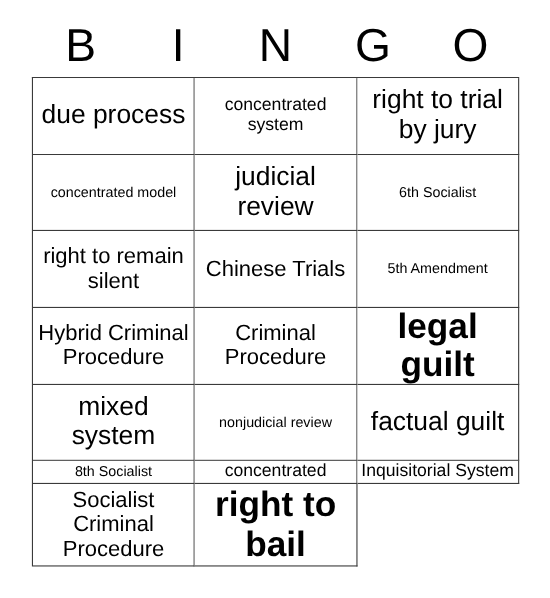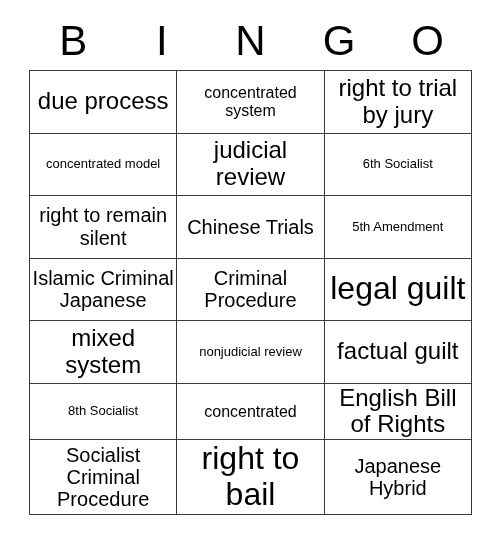--- a/index.html
+++ b/index.html
@@ -75,21 +75,21 @@
     width: 100%;
     line-height: 1.12;
     word-wrap: break-word;
   }
 
   
   .fs-xs  .cell-text { font-size: 13px; }
   .fs-s   .cell-text { font-size: 16px; }
   .fs-m   .cell-text { font-size: 20px; }
   .fs-l   .cell-text { font-size: 24px; }
-  .fs-xl  .cell-text { font-size: 32px; }
+  .fs-xl  .cell-text { font-size: 32px; font-weight: bold; }
 </style>
 </head>
 <body>
 
 <div id="bingo-card">
 
   <div id="bingo-header">
     <div class="header-letter">B</div>
     <div class="header-letter">I</div>
     <div class="header-letter">N</div>
@@ -122,21 +122,21 @@
         <span class="cell-text">right to remain silent</span>
       </div>
     <div class="bingo-cell fs-m">
         <span class="cell-text">Chinese Trials</span>
       </div>
 
     <div class="bingo-cell fs-xs">
         <span class="cell-text">5th Amendment</span>
       </div>
     <div class="bingo-cell fs-m">
-        <span class="cell-text">Islamic Criminal Japanese</span>
+        <span class="cell-text">Hybrid Criminal Procedure</span>
       </div>
     <div class="bingo-cell fs-m">
         <span class="cell-text">Criminal Procedure</span>
       </div>
     <div class="bingo-cell fs-xl">
         <span class="cell-text">legal guilt</span>
       </div>
     <div class="bingo-cell fs-l">
         <span class="cell-text">mixed system</span>
       </div>
@@ -147,27 +147,24 @@
     <div class="bingo-cell fs-l">
         <span class="cell-text">factual guilt</span>
       </div>
     <div class="bingo-cell fs-xs">
         <span class="cell-text">8th Socialist</span>
       </div>
     <div class="bingo-cell fs-s">
         <span class="cell-text">concentrated</span>
       </div>
 
-    <div class="bingo-cell fs-l">
-        <span class="cell-text">English Bill of Rights</span>
+    <div class="bingo-cell fs-s">
+        <span class="cell-text">Inquisitorial System</span>
       </div>
     <div class="bingo-cell fs-m">
         <span class="cell-text">Socialist Criminal Procedure</span>
       </div>
     <div class="bingo-cell fs-xl">
         <span class="cell-text">right to bail</span>
       </div>
-    <div class="bingo-cell fs-m">
-        <span class="cell-text">Japanese Hybrid</span>
-      </div>
 
   </div>
 </div>
 
 </body></html>

